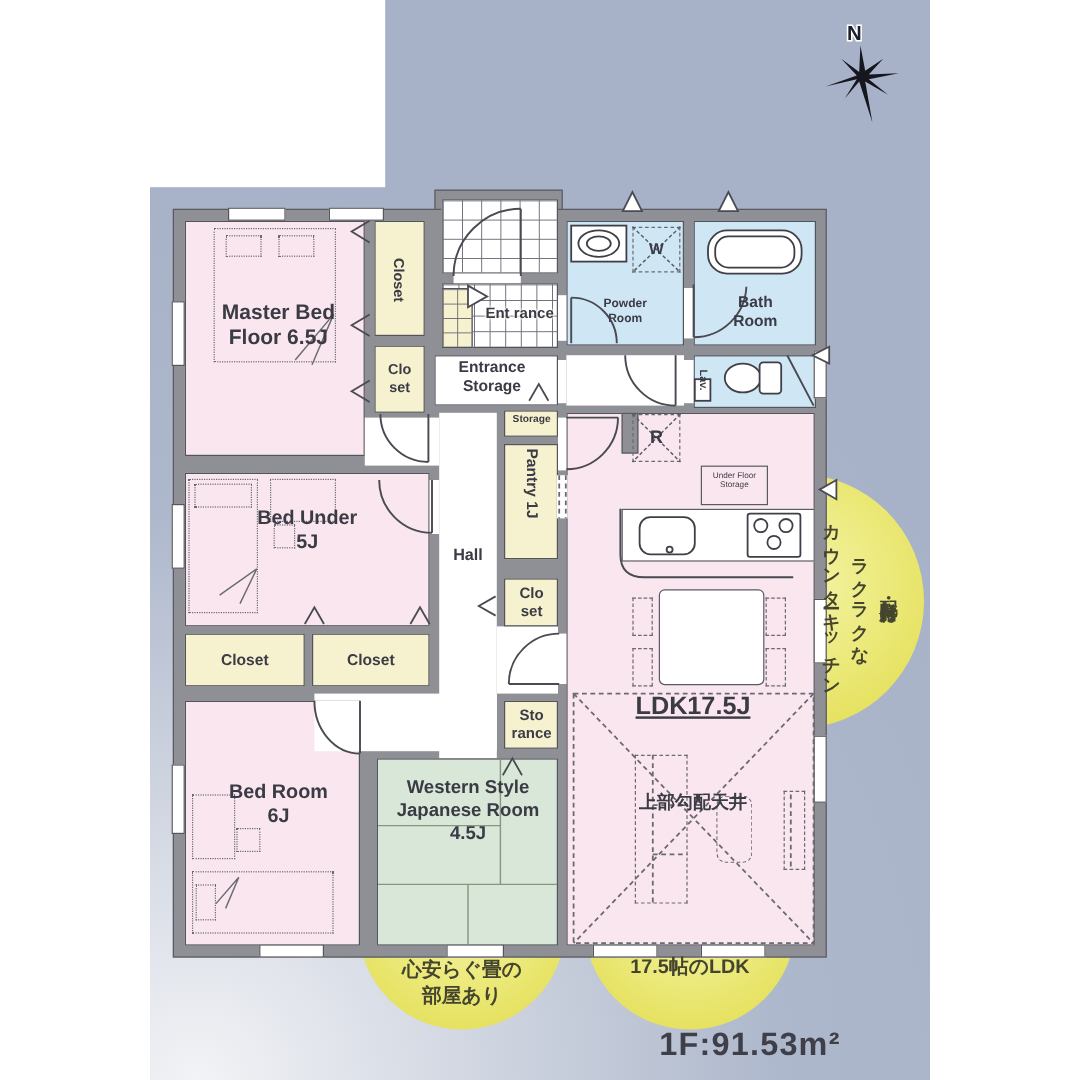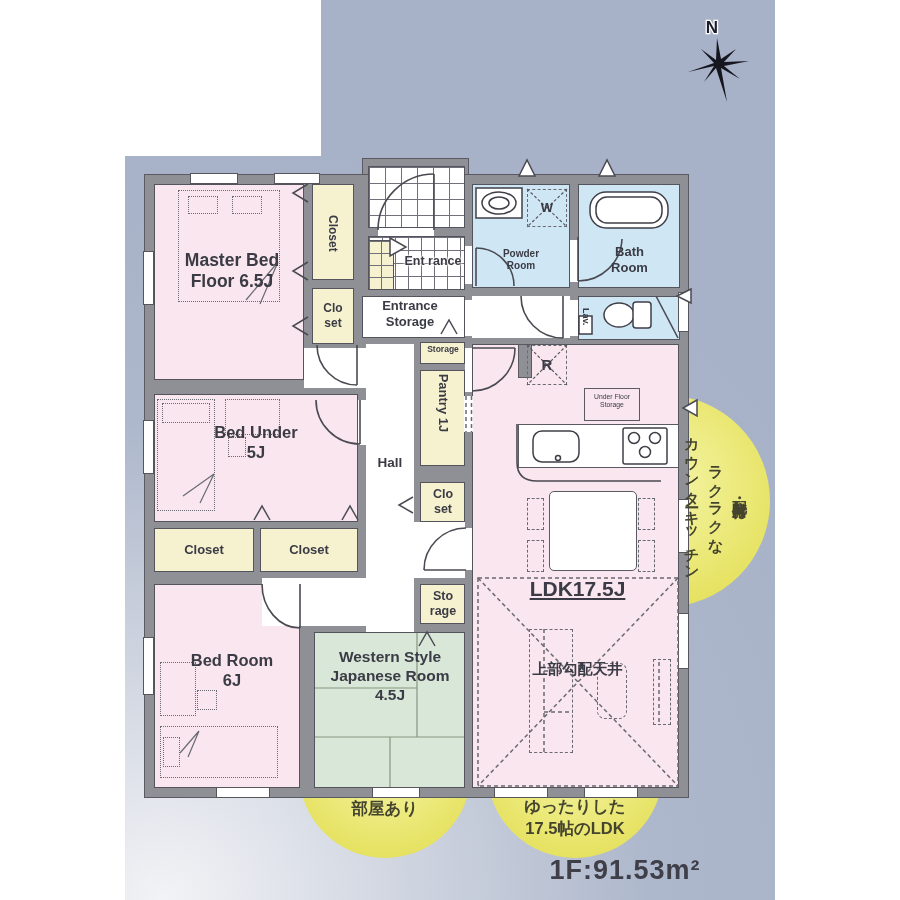--- a/index.html
+++ b/index.html
@@ -243,35 +243,35 @@
 <div class="lbl" style="left:490px;top:248px;width:62px;font-size:10px;">Powder Room</div>
 <div class="lbl" style="left:602px;top:244px;width:55px;font-size:13px;">Bath Room</div>
 <div class="lbl vtext" style="left:580px;top:297px;height:40px;font-size:9px;">Lav.</div>
 <div class="lbl vtext" style="left:325px;top:202px;height:62px;font-size:12px;">Closet</div>
 <div class="lbl" style="left:315px;top:301px;width:36px;font-size:12px;">Clo set</div>
 <div class="lbl" style="left:174px;top:542px;width:60px;font-size:13px;">Closet</div>
 <div class="lbl" style="left:279px;top:542px;width:60px;font-size:13px;">Closet</div>
 <div class="lbl" style="left:426px;top:344px;width:34px;font-size:8.5px;">Storage</div>
 <div class="lbl" style="left:408px;top:395px;width:70px;font-size:13px;transform:rotate(90deg);">Pantry 1J</div>
 <div class="lbl" style="left:425px;top:487px;width:36px;font-size:12.5px;">Clo set</div>
-<div class="lbl" style="left:424px;top:589px;width:38px;font-size:12.5px;">Sto rage</div>
+<div class="lbl" style="left:424px;top:589px;width:38px;font-size:12.5px;">Sto rance</div>
 <div class="lbl" style="left:536px;top:200px;width:22px;font-size:13px;">W</div>
 <div class="lbl" style="left:536px;top:356px;width:22px;font-size:15px;">R</div>
 <div class="lbl" style="left:590px;top:393px;width:44px;font-size:6.8px;font-weight:normal;">Under Floor Storage</div>
 
 <div class="circle-text" id="kitchen-callout-text" style="left:682px;top:410px;height:180px;">
   <span>カウンターキッチン</span>
   <span>ラクラクな</span>
   <span>配膳・片付け</span>
 </div>
 <div class="circle-text" style="left:310px;top:798px;width:150px;font-size:16.5px;">
+  <div>心安らぐ畳の</div>
   <div>部屋あり</div>
 </div>
 <div class="circle-text" style="left:495px;top:796px;width:160px;font-size:16.5px;">
-  <div>ゆったりした</div>
   <div>17.5帖のLDK</div>
 </div>
 
 <div id="area-label">1F:91.53m²</div>
 
 <svg id="compass" width="120" height="130" viewBox="0 0 120 130">
   <g transform="translate(-660,-5)">
     <polygon fill="#16161f" points="717,38 721,59 736,49 724,62 749,61 724,66 740,79 721,68 727,102 716,68 704,82 714,66 688,72 714,63 701,49 716,60"></polygon>
     <text x="712" y="33" font-size="17" font-weight="bold" fill="#1c1c2a" stroke="#ffffff" stroke-width="2.5" paint-order="stroke" text-anchor="middle">N</text>
   </g>

